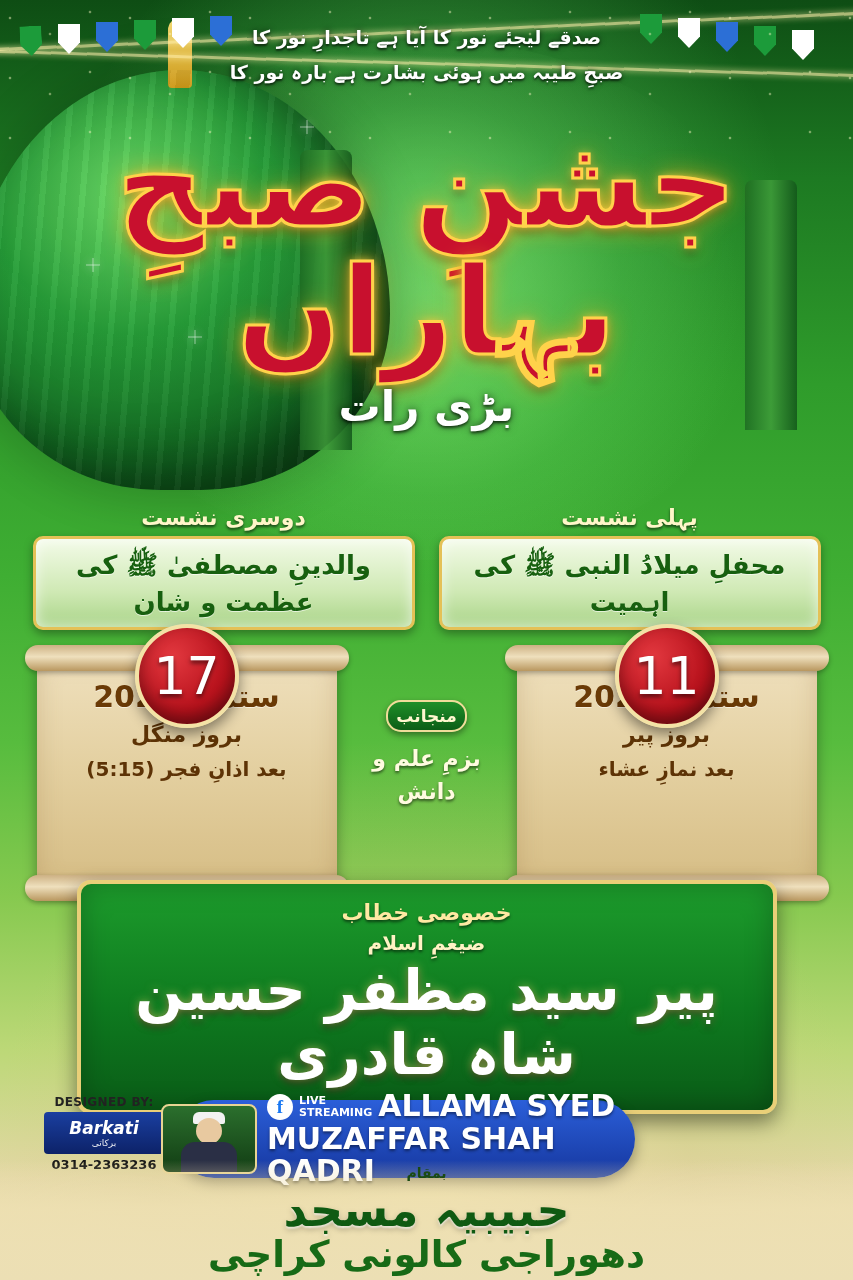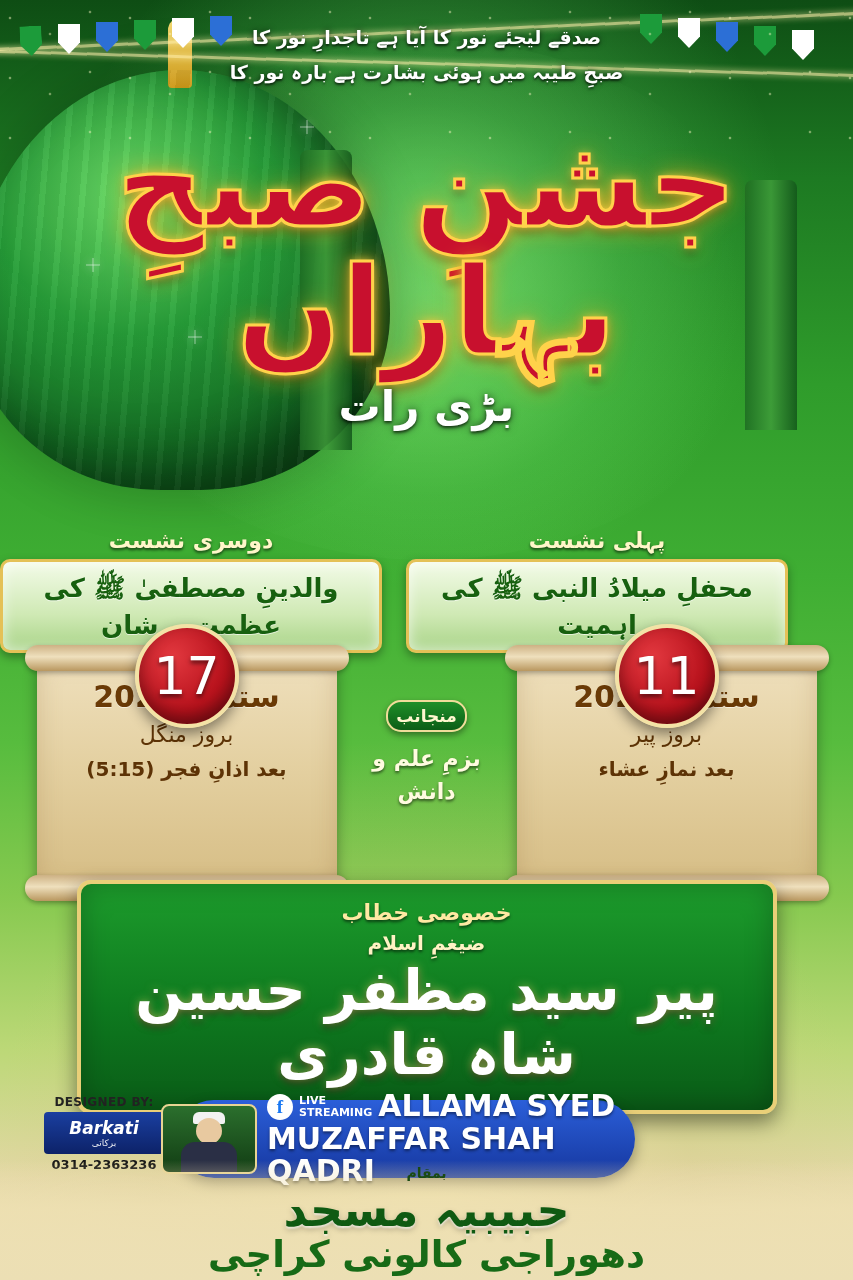--- a/index.html
+++ b/index.html
@@ -119,22 +119,22 @@
     letter-spacing:-2px;
   }
   .title-sub{
     margin-top:6px;
     font-size:42px; font-weight:bold; color:#ffffff;
     text-shadow:0 0 8px rgba(0,0,0,.6), 0 2px 3px rgba(0,0,0,.6);
   }
 
   
   .sessions{
-    position:absolute; top:528px; left:0; width:100%;
-    display:flex; justify-content:flex-start; gap:24px;
+    position:absolute; top:505px; left:0; width:100%;
+    display:flex; justify-content:center; gap:24px;
   }
   .session{
     width:382px; position:relative;
   }
   .session-label{
     text-align:center; color:#fff6c9; font-size:22px; font-weight:bold;
     text-shadow:0 2px 3px rgba(0,0,0,.6); margin-bottom:6px;
   }
   .session-bar{
     border-radius:10px;
@@ -166,21 +166,21 @@
   .scroll:before{ top:-13px; }
   .scroll:after{ bottom:-13px; }
   .scroll-inner{
     position:absolute; inset:20px 16px; color:#4a2c09; text-align:center;
   }
   .scroll-date{
     font-size:30px; font-weight:bold; color:#6a3a06;
     text-shadow:0 1px 0 rgba(255,255,255,.55);
     line-height:1.25;
   }
-  .scroll-day{ font-size:22px; font-weight:normal; margin-top:6px; color:#5d3306;}
+  .scroll-day{ font-size:22px; font-weight:bold; margin-top:6px; color:#5d3306;}
   .scroll-time{ font-size:20px; font-weight:bold; margin-top:10px; color:#5d3306;}
   .badge{
     position:absolute; top:-34px; left:50%; transform:translateX(-50%);
     width:104px; height:104px; border-radius:50%;
     background:radial-gradient(circle at 35% 30%, #e2383f 0%, #b8121c 60%, #7b0a12 100%);
     border:4px solid #f3e2a6;
     box-shadow:0 6px 14px rgba(0,0,0,.45), inset 0 -8px 16px rgba(0,0,0,.35);
     display:flex; align-items:center; justify-content:center;
     color:#ffffff; font-size:52px; font-weight:normal;
     text-shadow:0 3px 4px rgba(0,0,0,.55);

